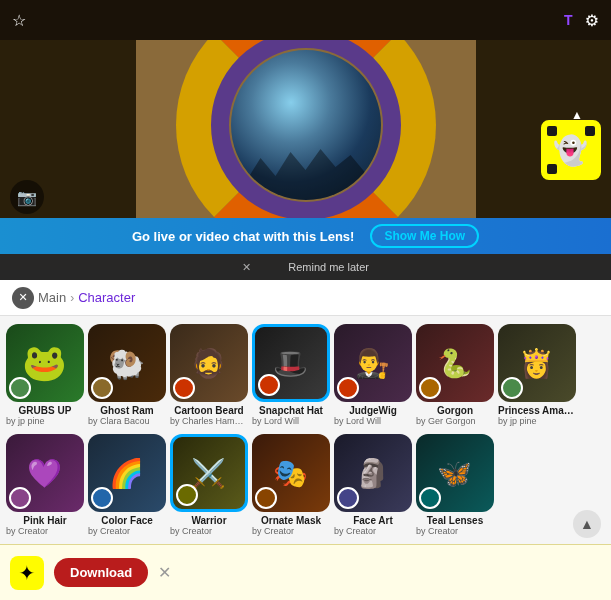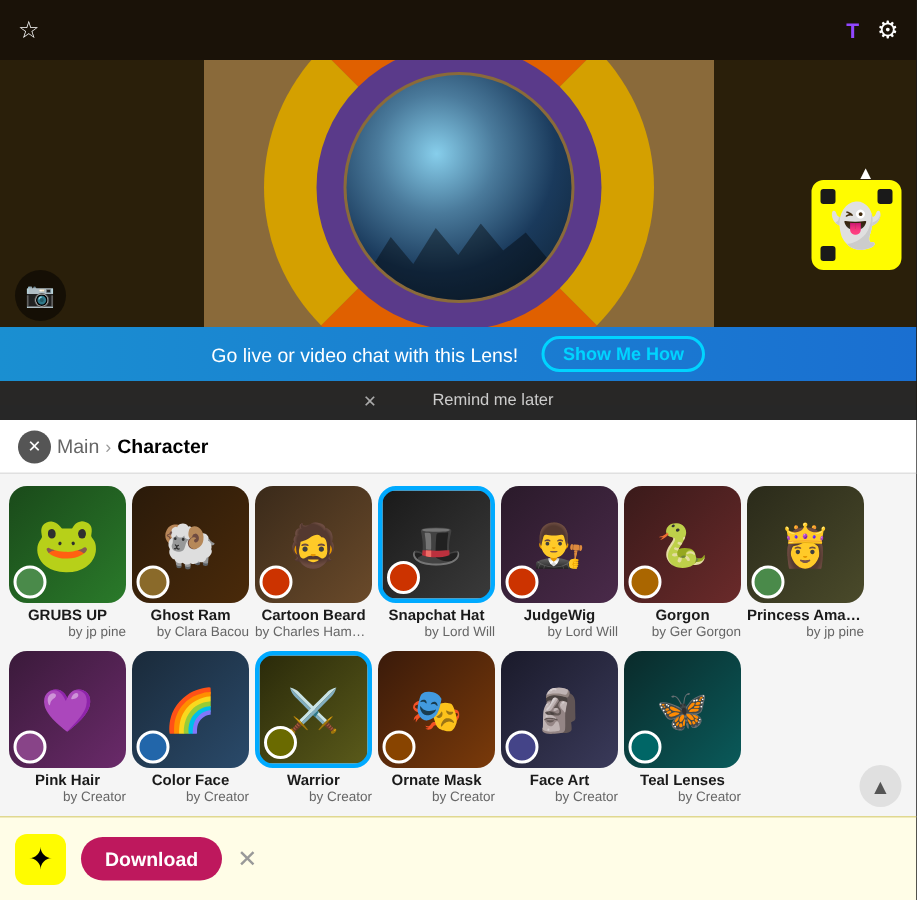--- a/index.html
+++ b/index.html
@@ -106,21 +106,21 @@
       background: linear-gradient(90deg, #1a8fd1 0%, #1a6fd1 100%);
       display: flex;
       align-items: center;
       justify-content: center;
       gap: 16px;
       z-index: 5;
     }
     .blue-banner-text {
       color: white;
       font-size: 13px;
-      font-weight: 400;
+      font-weight: 700;
     }
     .show-me-btn {
       background: transparent;
       border: 2px solid #00d4ff;
       color: #00d4ff;
       border-radius: 16px;
       padding: 3px 12px;
       font-size: 12px;
       font-weight: 600;
       cursor: pointer;
@@ -183,23 +183,23 @@
       color: #666;
       font-size: 13px;
       font-weight: 500;
       cursor: pointer;
     }
     .tab-chevron {
       color: #999;
       font-size: 12px;
     }
     .tab-character {
-      color: #000000;
+      color: #6d28d9;
       font-size: 13px;
-      font-weight: 700;
+      font-weight: 400;
     }
 
     
     .lenses-grid {
       display: flex;
       overflow-x: hidden;
       overflow-y: hidden;
       padding: 8px 6px 4px;
       gap: 4px;
       flex-wrap: nowrap;
@@ -244,21 +244,21 @@
       text-align: center;
       margin-top: 3px;
       width: 78px;
       overflow: hidden;
       text-overflow: ellipsis;
       white-space: nowrap;
     }
     .lens-creator {
       font-size: 9px;
       color: #666;
-      text-align: right;
+      text-align: left;
       width: 78px;
       overflow: hidden;
       text-overflow: ellipsis;
       white-space: nowrap;
     }
 
     
     .lenses-row2 {
       display: flex;
       overflow-x: hidden;
@@ -309,21 +309,21 @@
     }
 
     .bottom-text {
       flex: 1;
       font-size: 11px;
       color: #333;
       line-height: 1.3;
     }
 
     .download-btn {
-      background: #be185d;
+      background: #b91c1c;
       color: white;
       border: none;
       border-radius: 16px;
       padding: 7px 16px;
       font-size: 13px;
       font-weight: 600;
       cursor: pointer;
       flex-shrink: 0;
     }
 

